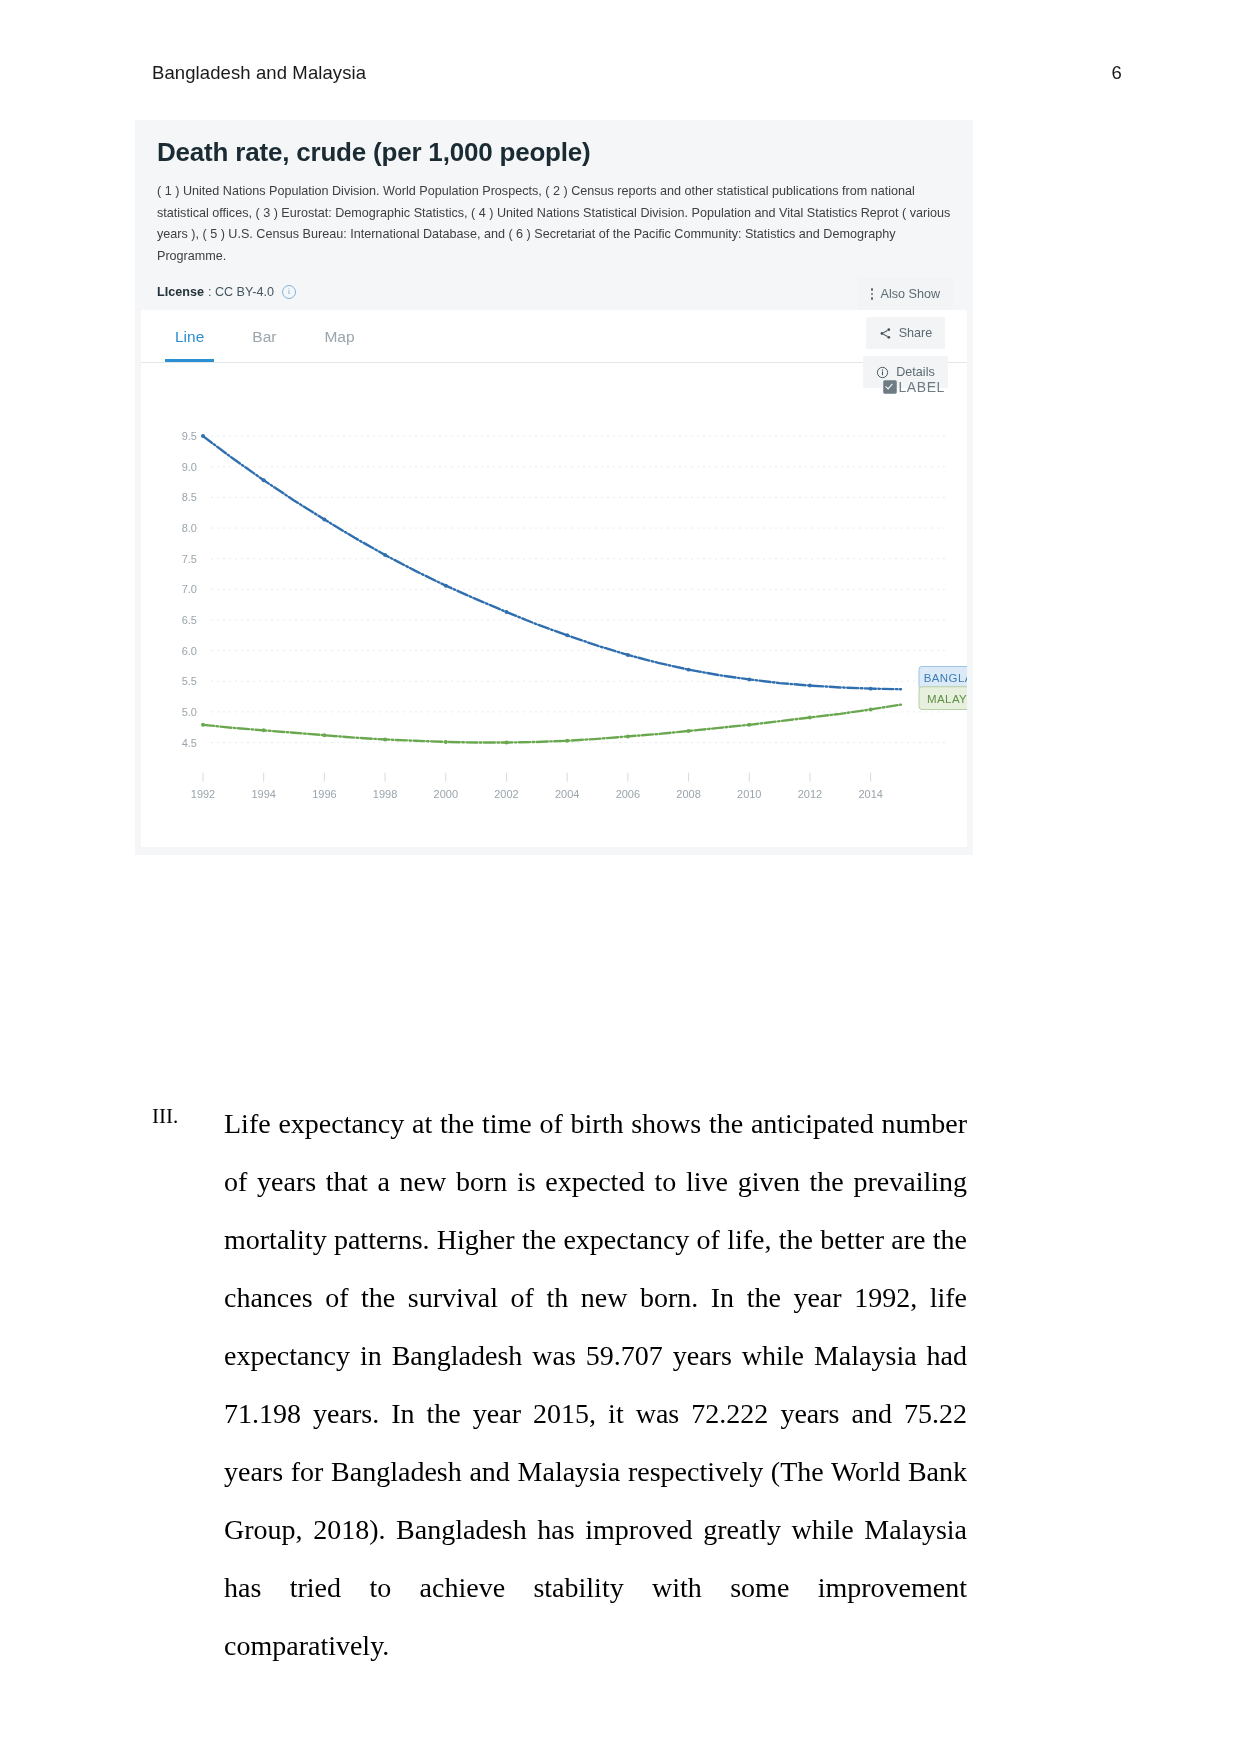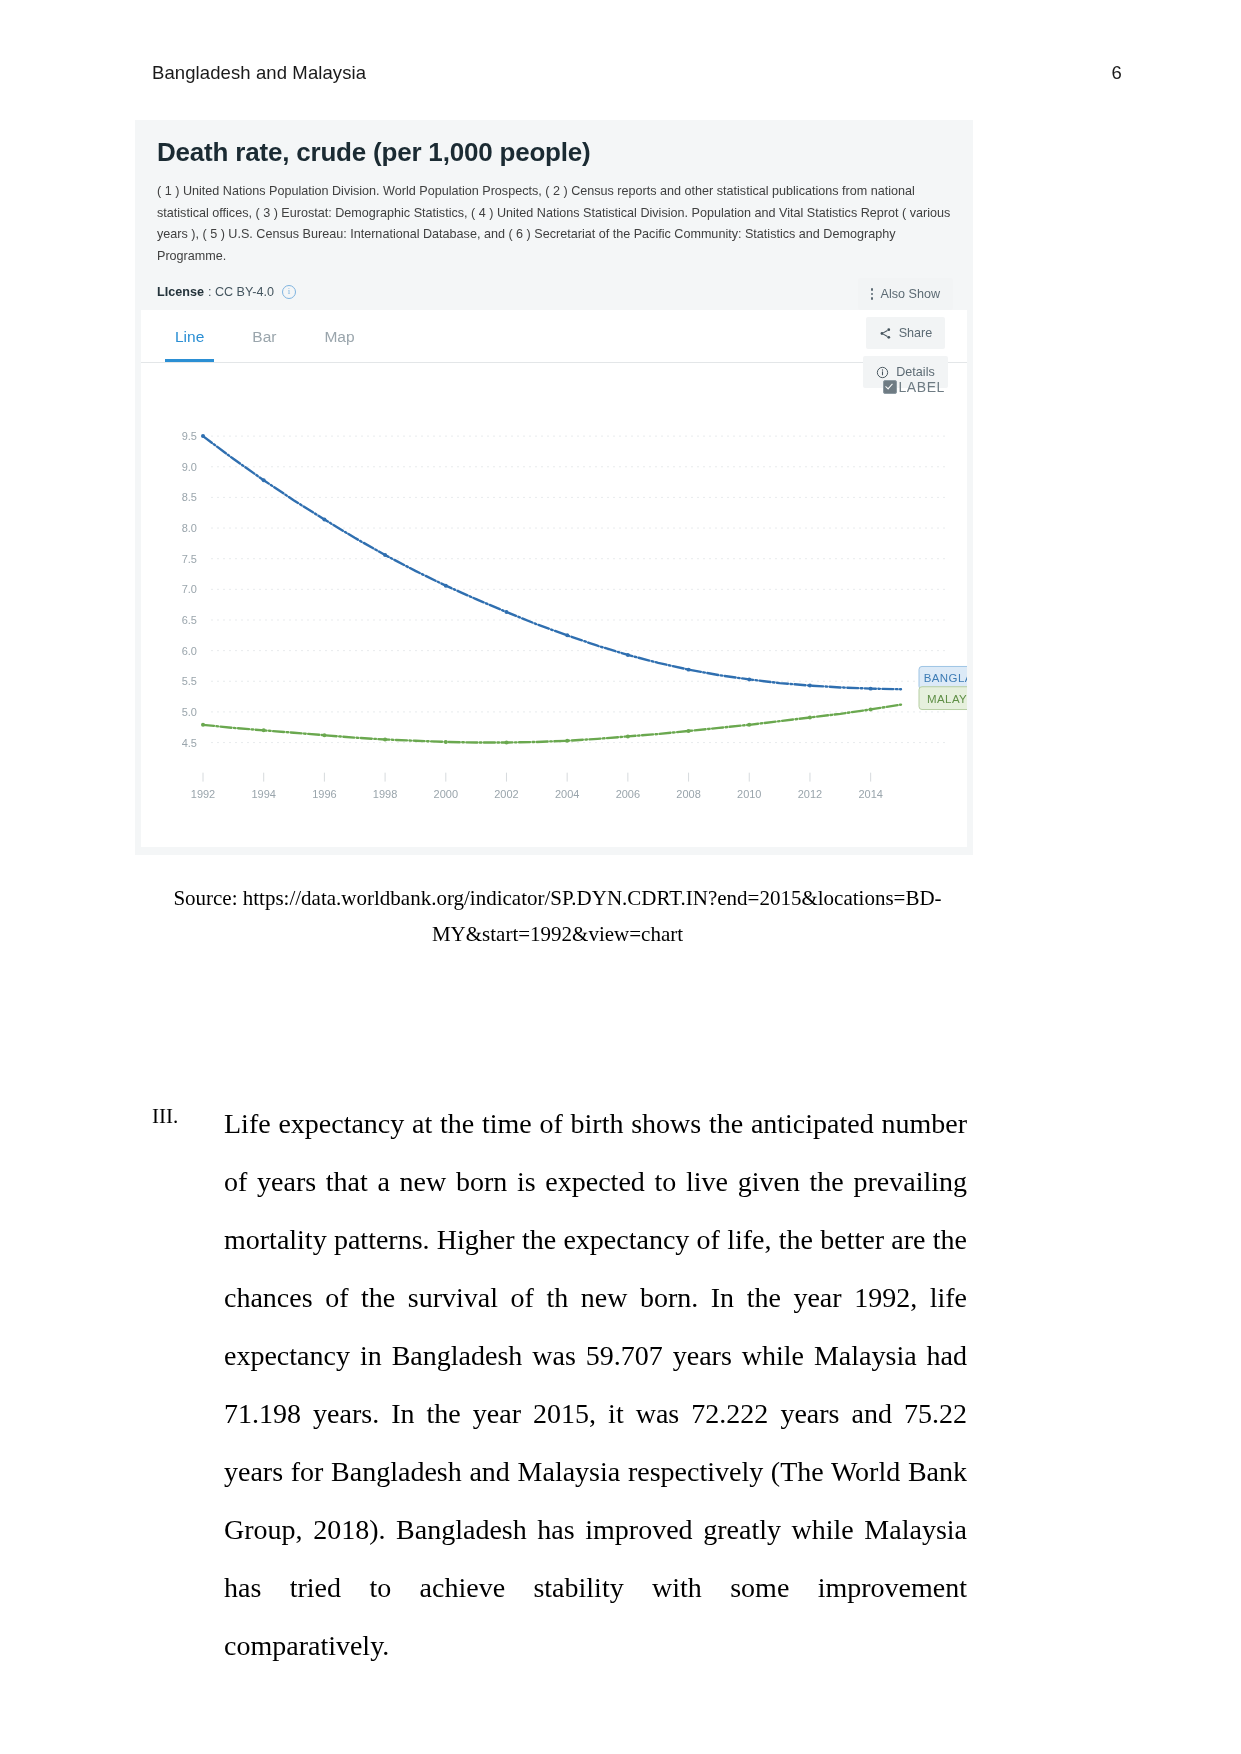--- a/index.html
+++ b/index.html
@@ -278,20 +278,19 @@
               <text x="824" y="278.8185185185185" text-anchor="middle" class="serieslab" fill="#3d7cb5">BANGLADESH</text>
               <rect x="778" y="283.2814814814815" width="76" height="23" rx="3" fill="#e6f0dd" stroke="#b6cfa2" stroke-width="1"></rect>
               <text x="816" y="299.2814814814815" text-anchor="middle" class="serieslab" fill="#5f8f46">MALAYSIA</text>
             </g>
         </svg>
       </div>
 
     </div>
   </div>
 
-  <div class="source">Source: https://data.worldbank.org/indicator/SP.DYN.CDRT.IN?end=2015&amp;locations=BD-MY&amp;start=1992&amp;view=chart</div>
 
   <div class="body-item">
     <div class="roman">III.</div>
     <div class="body-text">Life expectancy at the time of birth shows the anticipated number of years that a new born is expected to live given the prevailing mortality patterns. Higher the expectancy of life, the better are the chances of the survival of th new born. In the year 1992, life expectancy in Bangladesh was 59.707 years while Malaysia had 71.198 years. In the year 2015, it was 72.222 years and 75.22 years for Bangladesh and Malaysia respectively (The World Bank Group, 2018). Bangladesh has improved greatly while Malaysia has tried to achieve stability with some improvement comparatively.</div>
   </div>
 
 </div>
 
 </body></html>

